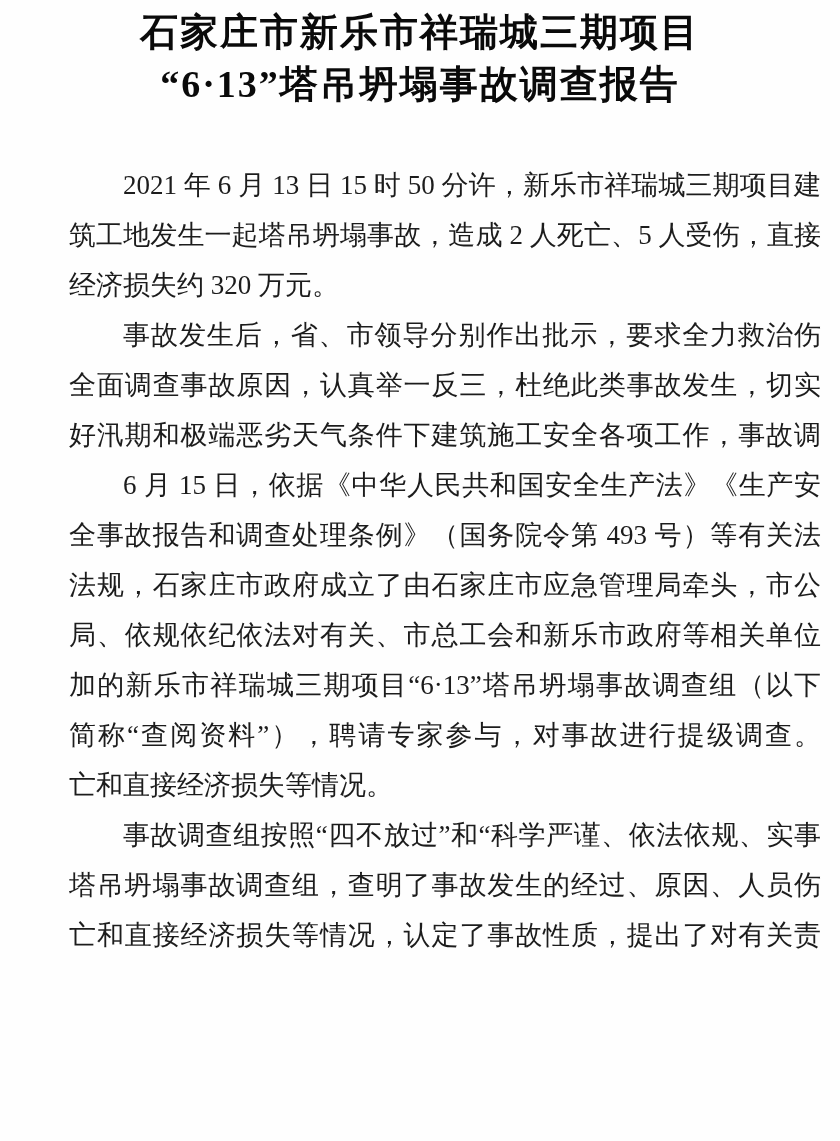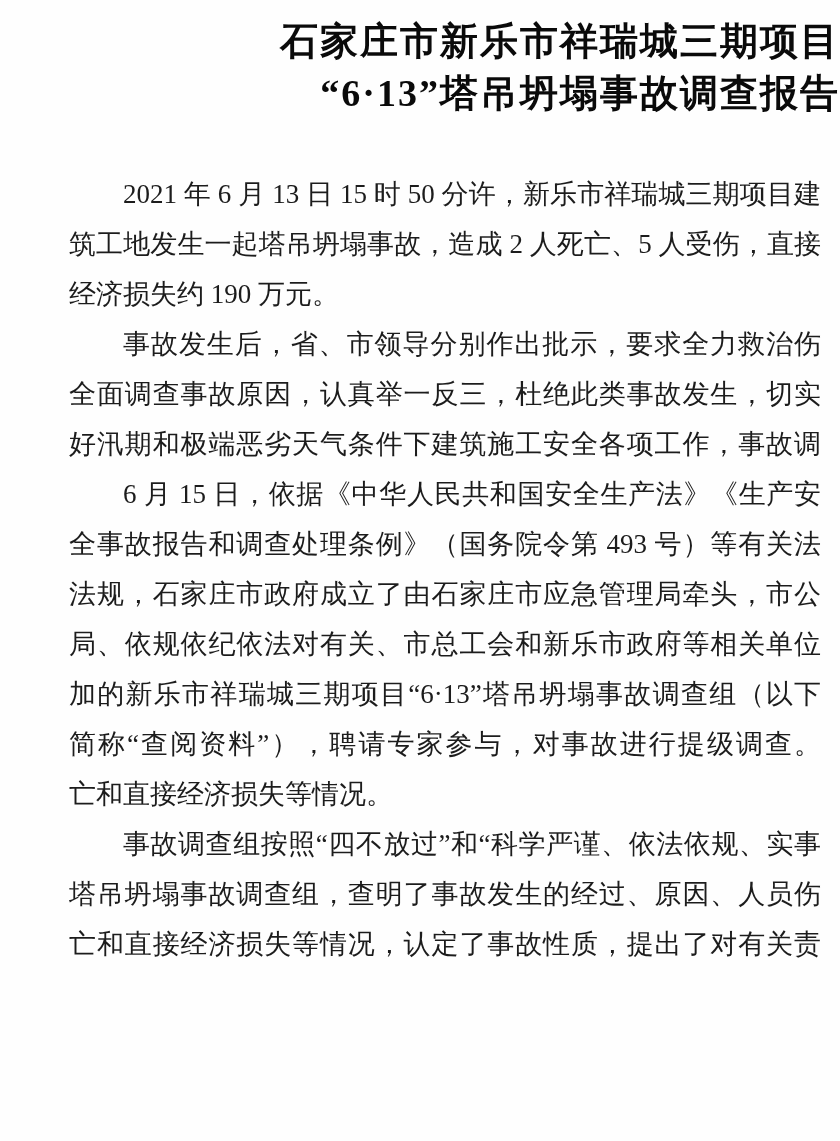--- a/index.html
+++ b/index.html
@@ -12,22 +12,22 @@
     width: 840px;
     height: 1141px;
     margin: 0 auto;
     background: #fefefe;
     overflow: hidden;
     font-family: "Liberation Serif", "DejaVu Serif", serif;
     color: #1c1c1c;
   }
   .doc-title {
     margin: 0;
-    padding-top: 15px;
-    text-align: right;
+    padding-top: 6px;
+    text-align: center;
     font-size: 38px;
     font-weight: 700;
     line-height: 52px;
     letter-spacing: 2px;
     color: #0a0a0a;
   }
   .title-line {
     display: block;
     white-space: nowrap;
   }
@@ -65,21 +65,21 @@
   <h1 class="doc-title">
     <span class="title-line">石家庄市新乐市祥瑞城三期项目</span>
     <span class="title-line">“6·13”塔吊坍塌事故调查报告</span>
   </h1>
 
   <div class="doc-body">
 
     <div class="para">
       <div class="line indent">2021 年 6 月 13 日 15 时 50 分许，新乐市祥瑞城三期项目建</div>
       <div class="line">筑工地发生一起塔吊坍塌事故，造成 2 人死亡、5 人受伤，直接</div>
-      <div class="line pend">经济损失约 190 万元。</div>
+      <div class="line pend">经济损失约 320 万元。</div>
     </div>
 
     <div class="para">
       <div class="line indent">事故发生后，省、市领导分别作出批示，要求全力救治伤员，</div>
       <div class="line">全面调查事故原因，认真举一反三，杜绝此类事故发生，切实做</div>
       <div class="line">好汛期和极端恶劣天气条件下建筑施工安全各项工作，事故调查组</div>
     </div>
 
     <div class="para">
       <div class="line indent">6 月 15 日，依据《中华人民共和国安全生产法》《生产安</div>

